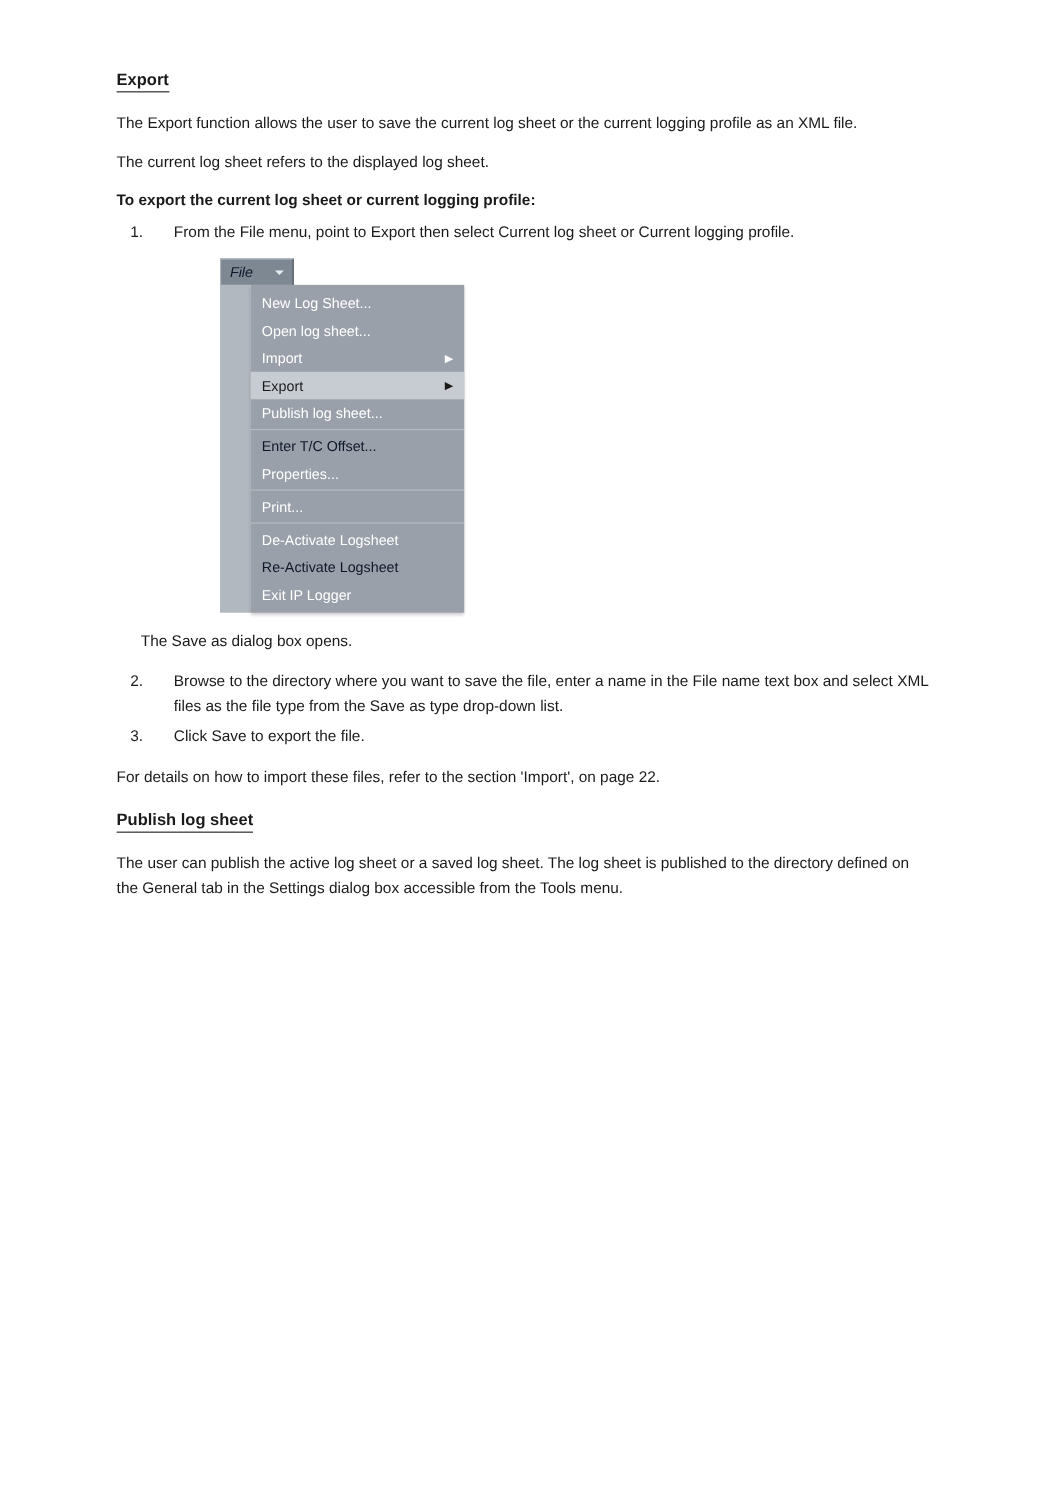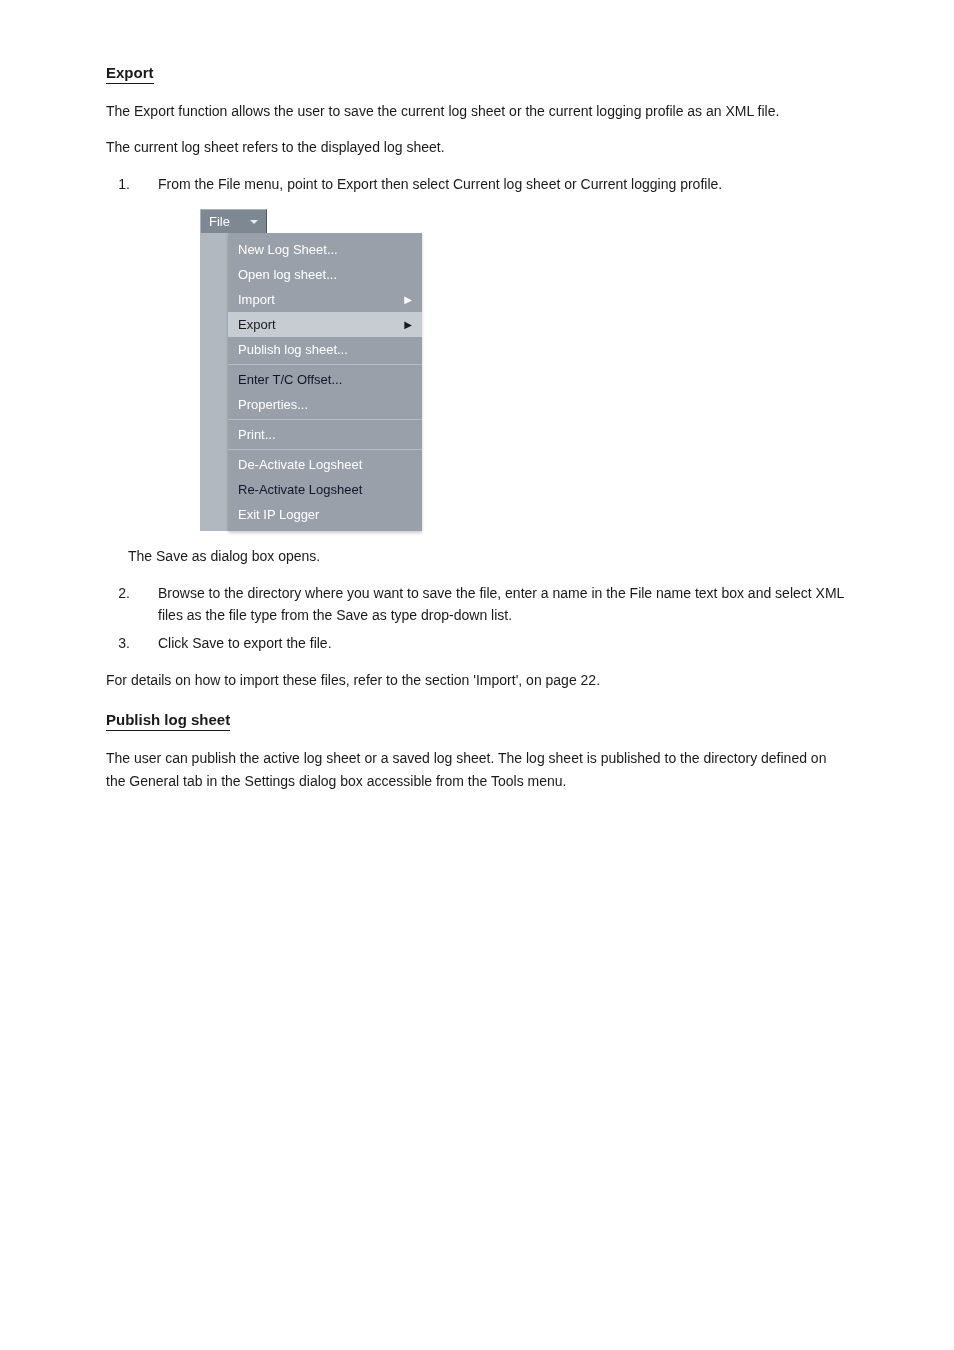--- a/index.html
+++ b/index.html
@@ -48,27 +48,28 @@
     flex: 1;
   }
   .menu-figure {
     margin: 14px 0 14px 94px;
   }
   .menubar-tab {
     display: inline-flex;
     align-items: center;
     gap: 20px;
     background: #7e8892;
-    color: #ffffff;
+    color: #0f172a;
     font-size: 13px;
     padding: 4px 8px;
     border-top: 1px solid #aab2bb;
     border-left: 1px solid #aab2bb;
     border-right: 1px solid #4f565e;
     border-bottom: none;
+    font-style: italic;
   }
   .menubar-tab .caret {
     width: 0; height: 0;
     border-left: 4px solid transparent;
     border-right: 4px solid transparent;
     border-top: 4px solid #e8ecef;
   }
   .menu-row {
     display: flex;
   }
@@ -114,20 +115,21 @@
 <body>
 
 <div class="page">
 
   
   <h2 class="section">Export</h2>
 
   <p class="body">The Export function allows the user to save the current log sheet or the current logging profile as an XML file.</p>
   <p class="body">The current log sheet refers to the displayed log sheet.</p>
 
+  <div class="proc-head">To export the current log sheet or current logging profile:</div>
 
   <div class="step">
     <span class="num">1.</span>
     <span class="txt">From the File menu, point to Export then select Current log sheet or Current logging profile.</span>
   </div>
 
   
   <div class="menu-figure">
     <div class="menubar-tab">
       <span>File</span>

